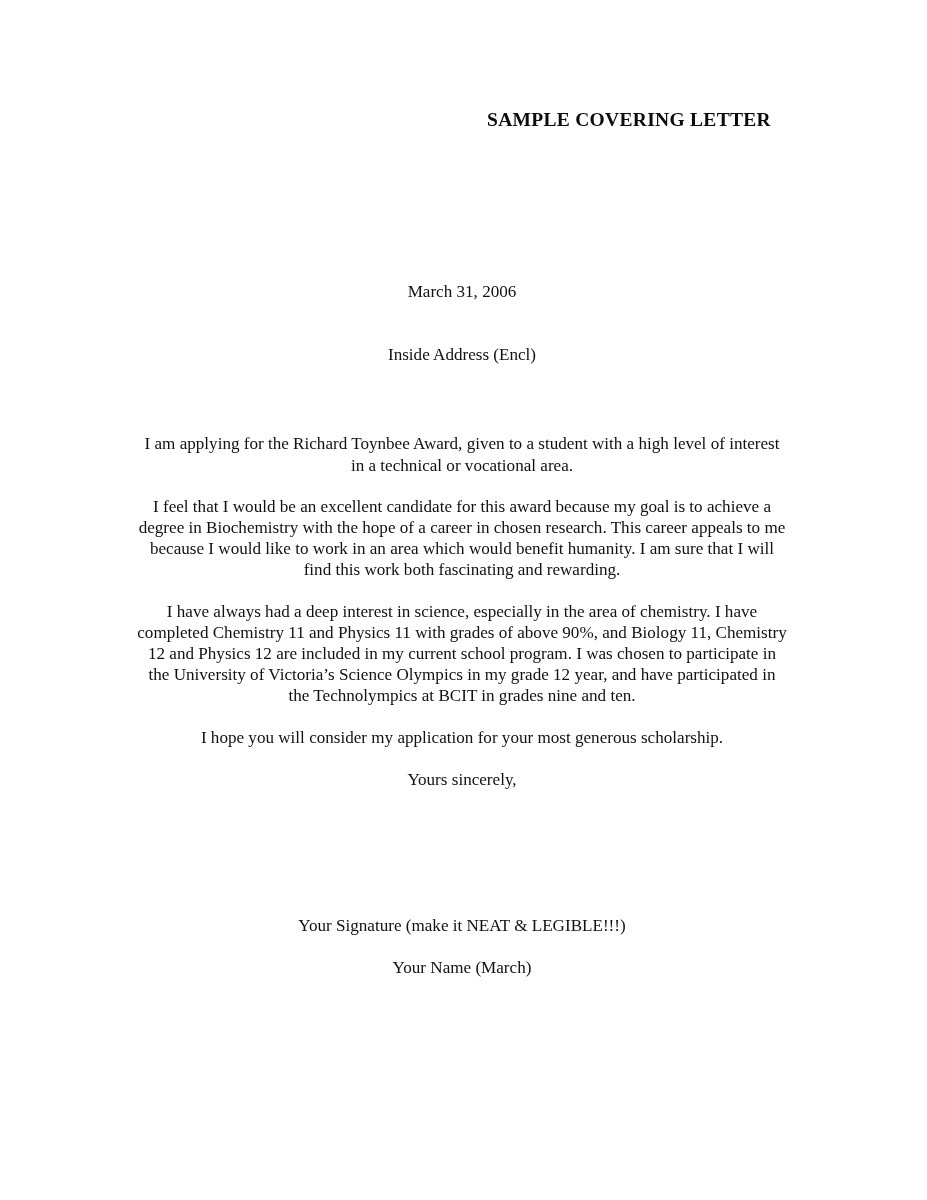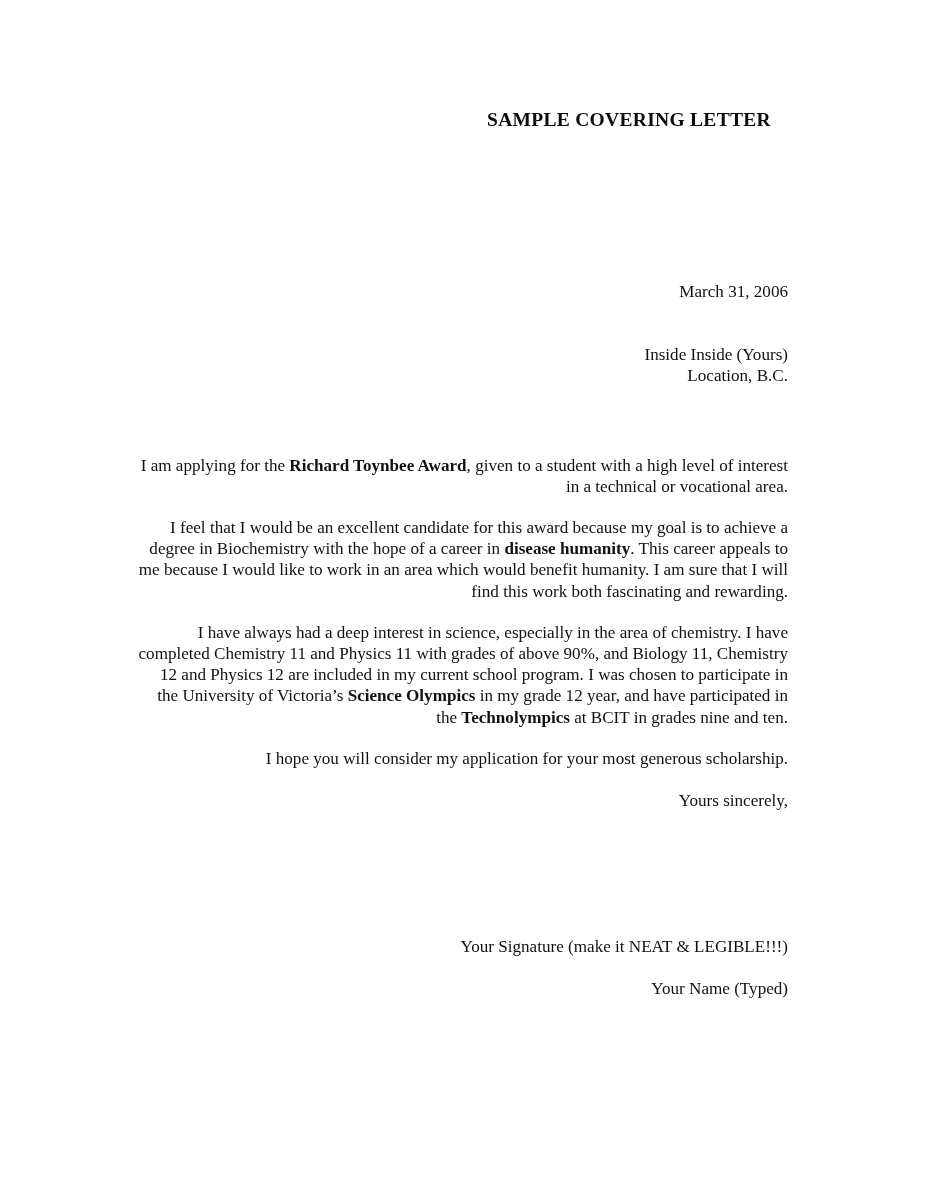--- a/index.html
+++ b/index.html
@@ -34,83 +34,82 @@
 
   
   .body-col {
     position: absolute;
     left: 136px;
     top: 281px;
     width: 652px;
     font-size: 17.1px;
     line-height: 21.2px;
     color: #111111;
-    text-align: right;
+    text-align: center;
   }
 
   .blk { margin: 0; }
 
   
   .gap-date     { height: 42px; }
   .gap-address  { height: 43px; }
   .gap-salut    { height: 25px; }
   .gap-para     { height: 20px; }
   .gap-close    { height: 21px; }
   .gap-sign     { height: 125px; }
   .gap-name     { height: 21px; }
 
   .addr-line { display: block; }
 
-  strong { font-weight: bold; }
+  strong { font-weight: normal; }
 </style>
 </head>
 <body>
 
 <div class="page">
 
   <div class="doc-title">SAMPLE COVERING LETTER</div>
 
   <div class="body-col">
 
     <p class="blk">March 31, 2006</p>
 
     <div class="gap-date"></div>
 
     <div class="blk">
-      <span class="addr-line">Inside Inside (Yours)</span>
-      <span class="addr-line">Location, B.C.</span>
+      <span class="addr-line">Inside Address (Encl)</span>
     </div>
 
     <div class="gap-address"></div>
 
 
     <div class="gap-salut"></div>
 
     <p class="blk"><span>I am applying for the </span><strong>Richard Toynbee Award</strong><span>, given to a student with a high level of interest in a technical or vocational area.</span></p>
 
     <div class="gap-para"></div>
 
-    <p class="blk"><span>I feel that I would be an excellent candidate for this award because my goal is to achieve a degree in Biochemistry with the hope of a career in </span><strong>disease humanity</strong><span>. This career appeals to me because I would like to work in an area which would benefit humanity. I am sure that I will find this work both fascinating and rewarding.</span></p>
+    <p class="blk"><span>I feel that I would be an excellent candidate for this award because my goal is to achieve a degree in Biochemistry with the hope of a career in </span><strong>chosen research</strong><span>. This career appeals to me because I would like to work in an area which would benefit humanity. I am sure that I will find this work both fascinating and rewarding.</span></p>
 
     <div class="gap-para"></div>
 
     <p class="blk"><span>I have always had a deep interest in science, especially in the area of chemistry. I have completed Chemistry 11 and Physics 11 with grades of above 90%, and Biology 11, Chemistry 12 and Physics 12 are included in my current school program. I was chosen to participate in the University of Victoria’s </span><strong>Science Olympics</strong><span> in my grade 12 year, and have participated in the </span><strong>Technolympics</strong><span> at BCIT in grades nine and ten.</span></p>
 
     <div class="gap-para"></div>
 
     <p class="blk">I hope you will consider my application for your most generous scholarship.</p>
 
     <div class="gap-close"></div>
 
     <p class="blk">Yours sincerely,</p>
 
     <div class="gap-sign"></div>
 
     <p class="blk">Your Signature (make it NEAT &amp; LEGIBLE!!!)</p>
 
     <div class="gap-name"></div>
 
     <div class="blk">
-      <span class="addr-line">Your Name (Typed)</span>
+      <span class="addr-line">Your Name (March)</span>
     </div>
 
   </div>
 </div>
 
 </body></html>

